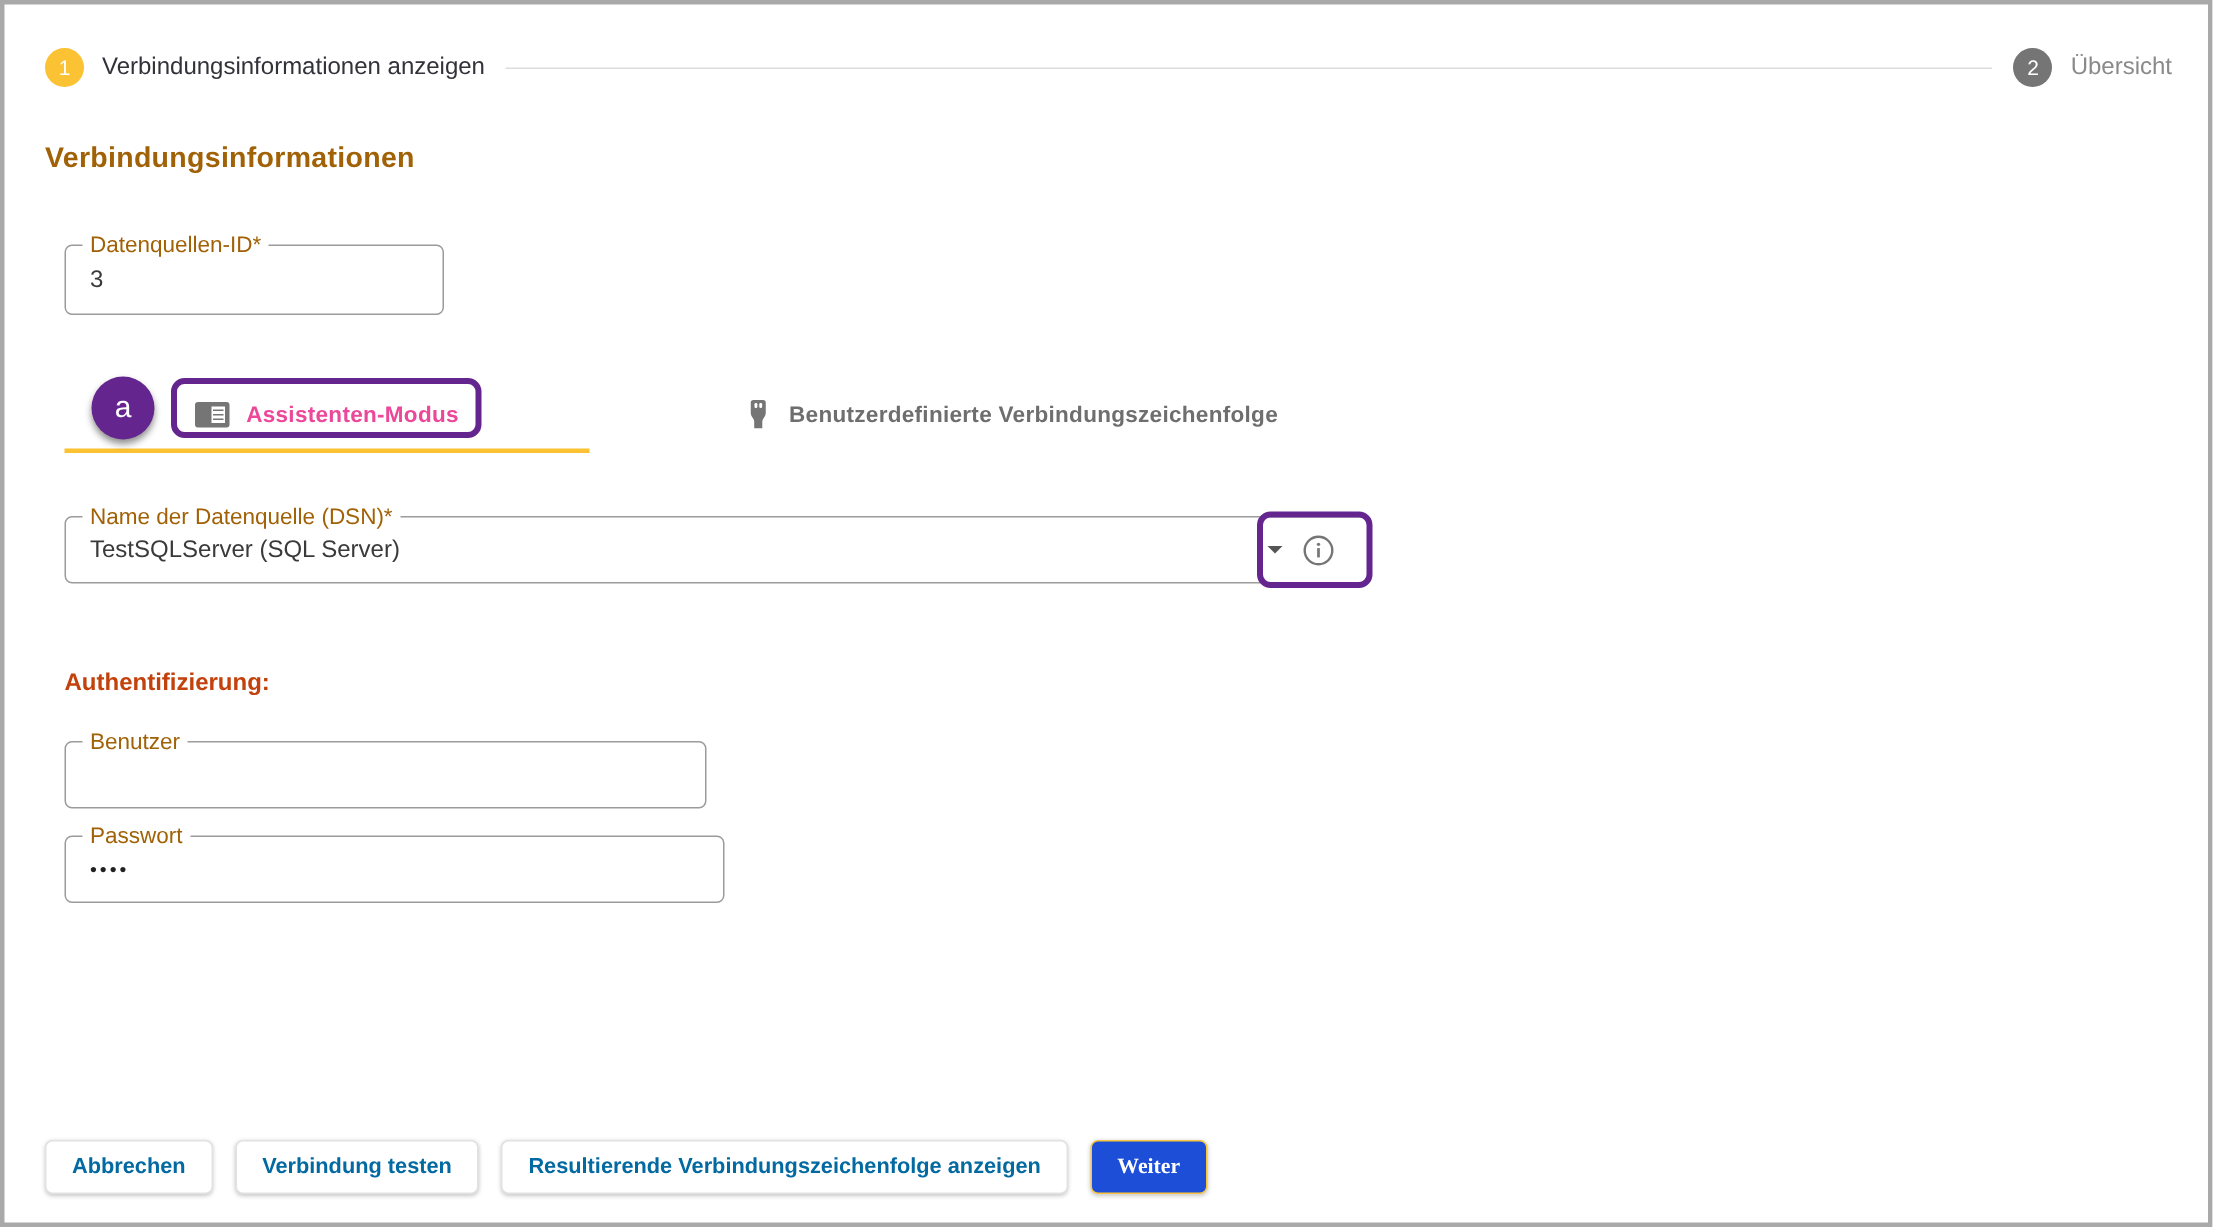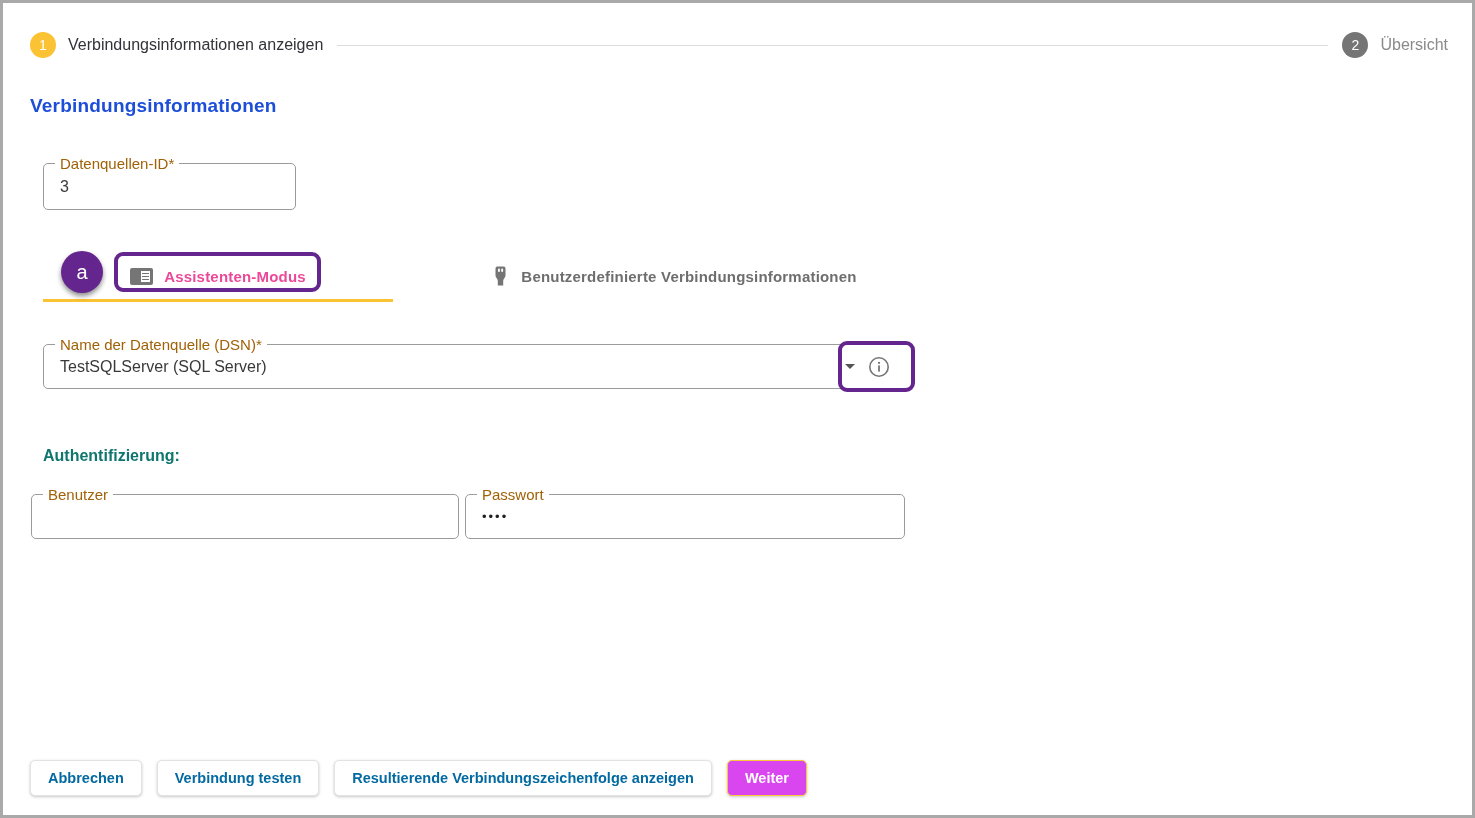--- a/index.html
+++ b/index.html
@@ -28,26 +28,26 @@
   .step-circle.active { background: #fbc233; }
   .step-circle.inactive { background: #757575; }
   .step-label { font-size: 16px; margin: 0 14px 0 12px; white-space: nowrap; }
   .step-label.active { color: #32323a; }
   .step-label.inactive { color: #8a8a8a; margin: 0 0 0 12px; }
   .step-connector { flex: 1 1 auto; height: 1px; background: #dcdcdc; margin-right: 14px; }
 
   
   .page-title {
     margin: 34px 0 0 27px;
-    font-size: 19px; font-weight: bold; color: #1d4ed8;
+    font-size: 19px; font-weight: bold; color: #a16207;
     letter-spacing: .2px;
   }
   .auth-heading {
     margin: 58px 0 0 40px;
-    font-size: 16px; font-weight: bold; color: #0f766e;
+    font-size: 16px; font-weight: bold; color: #c2410c;
   }
 
   
   .ofield {
     position: relative;
     border: 1px solid #9b9b9b;
     border-radius: 5px;
     height: 47px;
     display: flex; align-items: center;
     padding: 0 16px;
@@ -55,21 +55,21 @@
   }
   .ofield .flabel {
     position: absolute; top: -9px; left: 11px;
     background: #fff; padding: 0 5px;
     font-size: 15px; color: #a16207; white-space: nowrap;
   }
   .ofield .fvalue { font-size: 16px; color: #3a3a3a; flex: 1 1 auto; }
 
   .field-id { width: 253px; margin: 46px 0 0 40px; }
   .field-dsn { width: 870px; margin: 42px 0 0 40px; height: 45px; }
-  .fields-row { display: flex; gap: 6px; margin: 29px 0 0 28px; }
+  .fields-row { display: flex; gap: 18px; margin: 29px 0 0 40px; flex-direction: column; }
   .field-user { width: 428px; height: 45px; }
   .field-pass { width: 440px; height: 45px; }
   .field-pass .fvalue { font-size: 13px; letter-spacing: 2px; color: #222; }
 
   
   .dsn-suffix { display: flex; align-items: center; gap: 13px; padding-right: 6px; }
   .caret-down {
     width: 0; height: 0;
     border-left: 5px solid transparent; border-right: 5px solid transparent;
     border-top: 5px solid #555;
@@ -126,21 +126,21 @@
   }
   .btn {
     height: 36px; padding: 0 17px;
     background: #fff; border: 1px solid #e2e2e2; border-radius: 5px;
     font-family: "Liberation Sans", sans-serif;
     font-size: 14.5px; font-weight: 600; color: #0369a1;
     box-shadow: 0 1px 3px rgba(0,0,0,.22);
     cursor: pointer; white-space: nowrap;
   }
   .btn-primary {
-    background: #d946ef; border-color: #fbc63c; color: #ffffff;
+    background: #1d4ed8; border-color: #fbc63c; color: #ffffff; font-family: Liberation Serif, serif;
   }
 </style>
 </head>
 <body>
 
 <div class="screen">
 
   <div class="stepper">
     <div class="step-circle active">1</div>
     <div class="step-label active">Verbindungsinformationen anzeigen</div>
@@ -171,21 +171,21 @@
       <span class="tab-annotation"></span>
     </div>
     <div class="tab tab-custom">
       <span style="display:inline-flex;">
         <svg width="19" height="21" viewBox="0 0 19 21">
           <path fill="#757575" d="M4.5 2.4 Q4.5 0.6 6.3 0.6 L12.7 0.6 Q14.5 0.6 14.5 2.4 L14.5 9.2 Q14.5 10.6 13.8 11.6 L12.8 13.1 Q12.2 14 12.2 15.1 L12.2 19.5 L6.8 19.5 L6.8 15.1 Q6.8 14 6.2 13.1 L5.2 11.6 Q4.5 10.6 4.5 9.2 Z"></path>
           <rect x="7" y="2.6" width="1.9" height="3.4" rx="0.9" fill="#ffffff"></rect>
           <rect x="10.2" y="2.6" width="1.9" height="3.4" rx="0.9" fill="#ffffff"></rect>
         </svg>
       </span>
-      <span class="tab-label-inactive">Benutzerdefinierte Verbindungsinformationen</span>
+      <span class="tab-label-inactive">Benutzerdefinierte Verbindungszeichenfolge</span>
     </div>
     <div class="tab-indicator"></div>
   </div>
 
   <div class="ofield field-dsn">
     <span class="flabel">Name der Datenquelle (DSN)*</span>
     <span class="fvalue">TestSQLServer (SQL Server)</span>
     <span class="dsn-suffix">
       <span class="caret-down"></span>
       <span class="info-icon">

